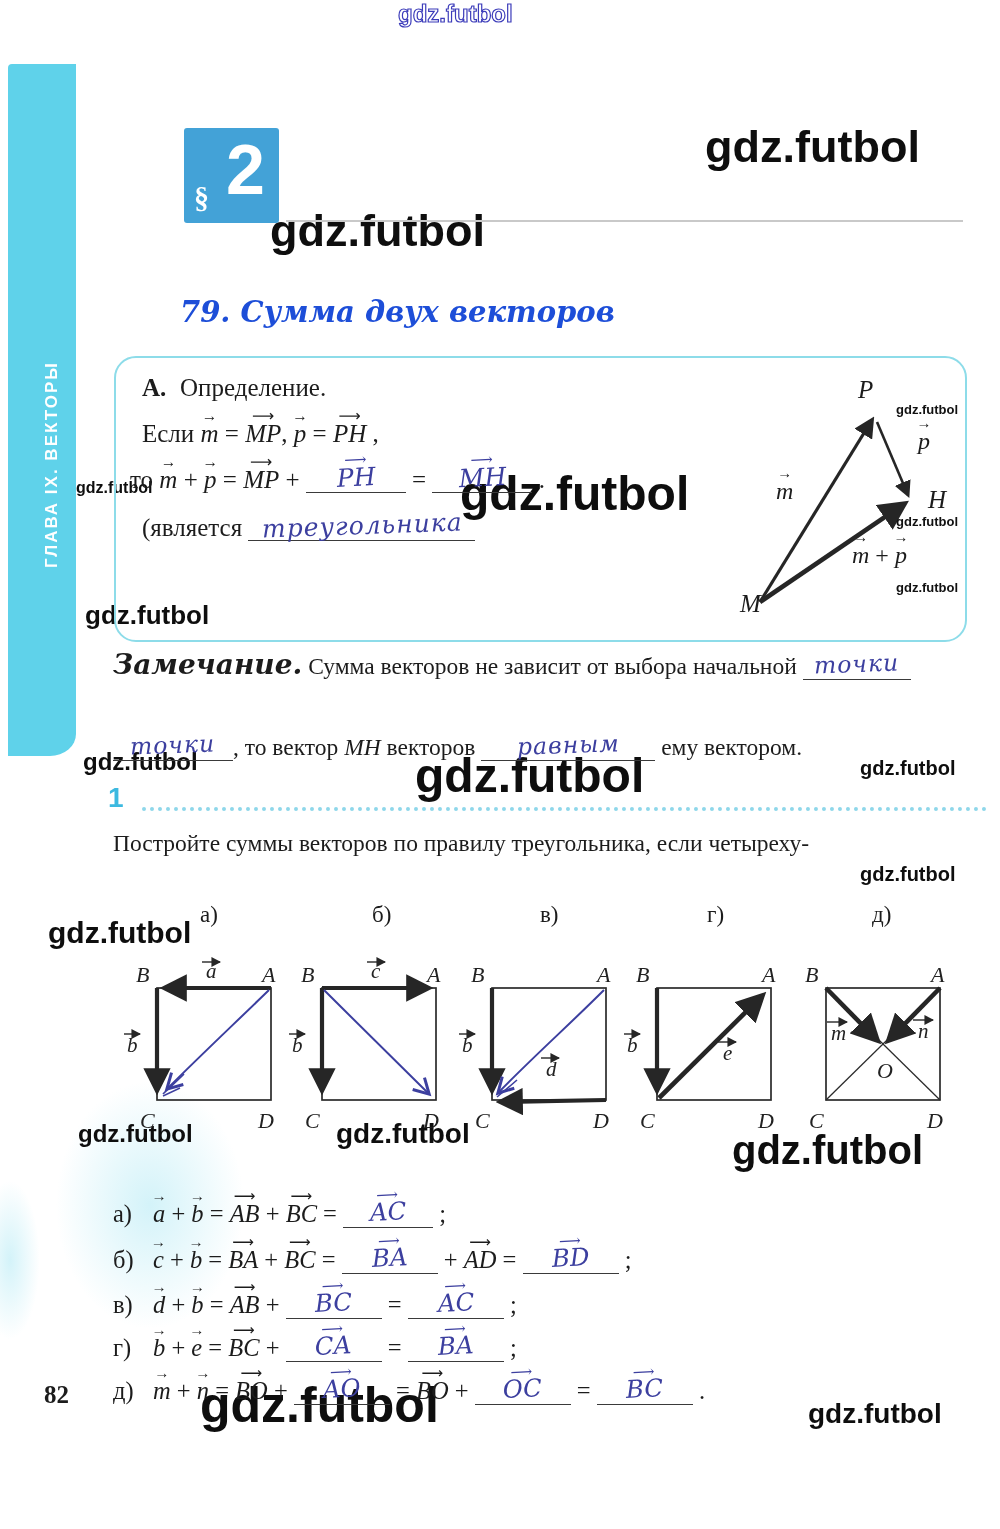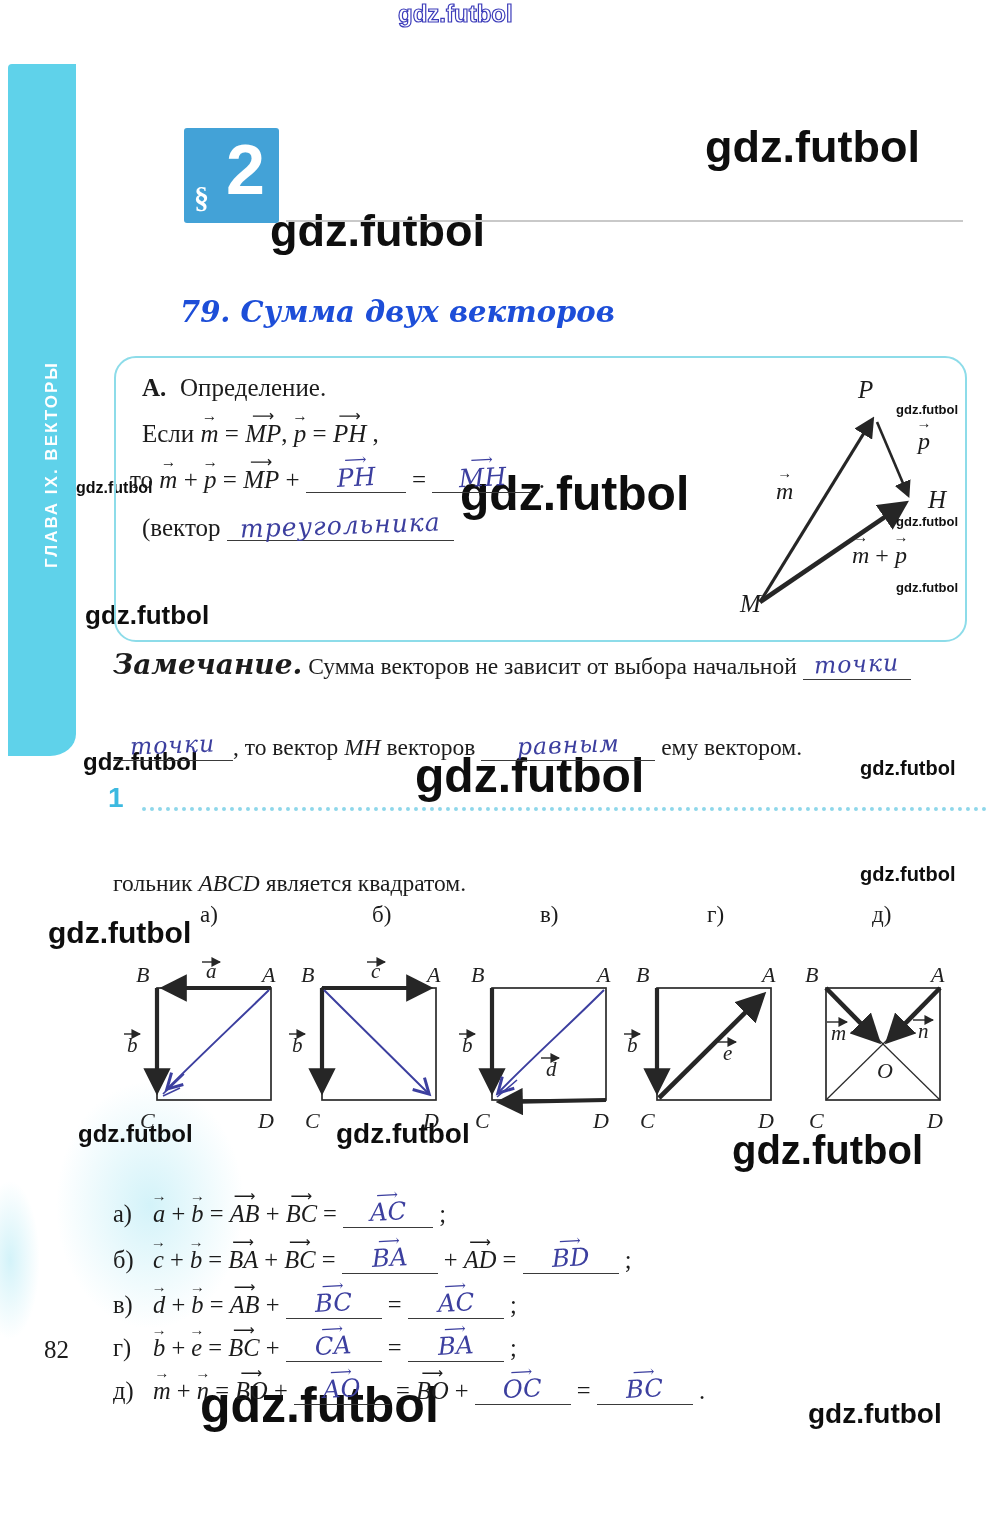--- a/index.html
+++ b/index.html
@@ -56,21 +56,21 @@
   
   .diag{position:absolute;top:952px;width:180px;height:195px;}
   .diag-letter{position:absolute;top:902px;font-size:23px;}
   svg text.corner{font-family:"Liberation Serif",serif;font-style:italic;font-size:22px;fill:#222;}
   svg text.veclab{font-family:"Liberation Serif",serif;font-style:italic;font-size:21px;fill:#222;}
   
   #sol-heading{position:absolute;left:118px;top:1158px;font-family:"DejaVu Serif",serif;
       font-weight:bold;font-style:italic;font-size:31px;}
   .sol-line{position:absolute;left:113px;white-space:nowrap;font-size:24.5px;}
   .sol-label{display:inline-block;width:40px;font-style:normal;}
-  #page-num{position:absolute;left:44px;top:1336px;font-size:25px;}
+  #page-num{position:absolute;left:44px;top:1381px;font-size:25px;font-weight:bold;}
 </style>
 </head>
 <body>
 
 <div id="page">
 
   <svg width="0" height="0" style="position:absolute">
     <defs>
       <marker id="mb" viewBox="0 0 10 10" refX="8" refY="5" markerWidth="6.5" markerHeight="6.5" orient="auto-start-reverse">
         <path d="M0,0 L10,5 L0,10 z" fill="#262626"></path>
@@ -112,21 +112,21 @@
   </div>
   <div id="title-rule"></div>
 
   <div id="section-heading">79. Сумма двух векторов</div>
 
   <div id="def-box">
     <span class="def-label">А.</span>
     <span class="def-title">Определение.</span>
     <div class="fline" style="left:26px;top:62px;"><span class="ft">Если </span><span class="vec"><span class="vecarrow">→</span>m</span><span class="ft"> = </span><span class="vec"><span class="vecarrow">⟶</span>MP</span><span class="ft">, </span><span class="vec"><span class="vecarrow">→</span>p</span><span class="ft"> = </span><span class="vec"><span class="vecarrow">⟶</span>PH</span><span class="ft"> ,</span></div>
     <div class="fline" style="left:14px;top:108px;"><span class="ft">то </span><span class="vec"><span class="vecarrow">→</span>m</span><span class="ft"> + </span><span class="vec"><span class="vecarrow">→</span>p</span><span class="ft"> = </span><span class="vec"><span class="vecarrow">⟶</span>MP</span><span class="ft"> + </span><span class="blank" style="min-width: 88px;"><span class="vec hand"><span class="vecarrow">⟶</span>PH</span></span><span class="ft"> = </span><span class="blank" style="min-width: 88px;"><span class="vec hand"><span class="vecarrow">⟶</span>MH</span></span><span class="ft"> .</span></div>
-    <div class="fline" style="left:26px;top:156px;"><span class="ft">(вектор </span><span class="blank" style="min-width: 215px;"><span class="hw">треугольника</span></span></div>
+    <div class="fline" style="left:26px;top:156px;"><span class="ft">(является </span><span class="blank" style="min-width: 215px;"><span class="hw">треугольника</span></span></div>
   </div>
 
   <div id="tri-fig">
     <svg width="250" height="260" viewBox="0 0 250 260">
       <line x1="34" y1="232" x2="146" y2="50" stroke="#262626" stroke-width="3.2" marker-end="url(#mb)"></line>
       <line x1="151" y1="52" x2="182" y2="125" stroke="#262626" stroke-width="2.6" marker-end="url(#mb)"></line>
       <line x1="34" y1="232" x2="178" y2="134" stroke="#262626" stroke-width="4.6" marker-end="url(#mb)"></line>
     </svg>
     <span class="fig-label" style="left:132px;top:6px;">P</span>
     <span class="fig-label" style="left:202px;top:116px;">H</span>
@@ -139,21 +139,21 @@
     <span class="wm-tiny" style="left:170px;top:210px;">gdz.futbol</span>
   </div>
 
   <div class="text-line" style="left:113px;top:648px;">
     <span class="script">Замечание.</span><span><span class="ft"> Сумма векторов не зависит от выбора начальной </span><span class="blank" style="min-width: 96px;"><span class="hw">точки</span></span></span>
   </div>
   <div class="text-line" style="left:113px;top:734px;"><span class="blank" style="min-width: 108px;"><span class="hw">точки</span></span><span class="ft">, то вектор </span><span class="fi">MH</span><span class="ft"> векторов </span><span class="blank" style="min-width: 162px;"><span class="hw">равным</span></span><span class="ft"> ему вектором.</span></div>
 
   <span id="ex-num">1</span>
   <div id="ex-dots"></div>
-  <div class="text-line" style="left:113px;top:870px;"><span class="ft">гольник </span><span class="fi">ABCD</span><span class="ft"> является квадратом.</span></div>
+  <div class="text-line" style="left:113px;top:830px;"><span class="ft">Постройте суммы векторов по правилу треугольника, если четыреху-</span></div>
 
   <span class="diag-letter" style="left:200px;">а)</span>
   <span class="diag-letter" style="left:372px;">б)</span>
   <span class="diag-letter" style="left:540px;">в)</span>
   <span class="diag-letter" style="left:707px;">г)</span>
   <span class="diag-letter" style="left:872px;">д)</span>
 
   <div class="diag" style="left:112px;">
     <svg width="180" height="195" viewBox="0 0 180 195">
       <rect x="45" y="36" width="114" height="112" fill="none" stroke="#2b2b2b" stroke-width="1.7"></rect>

